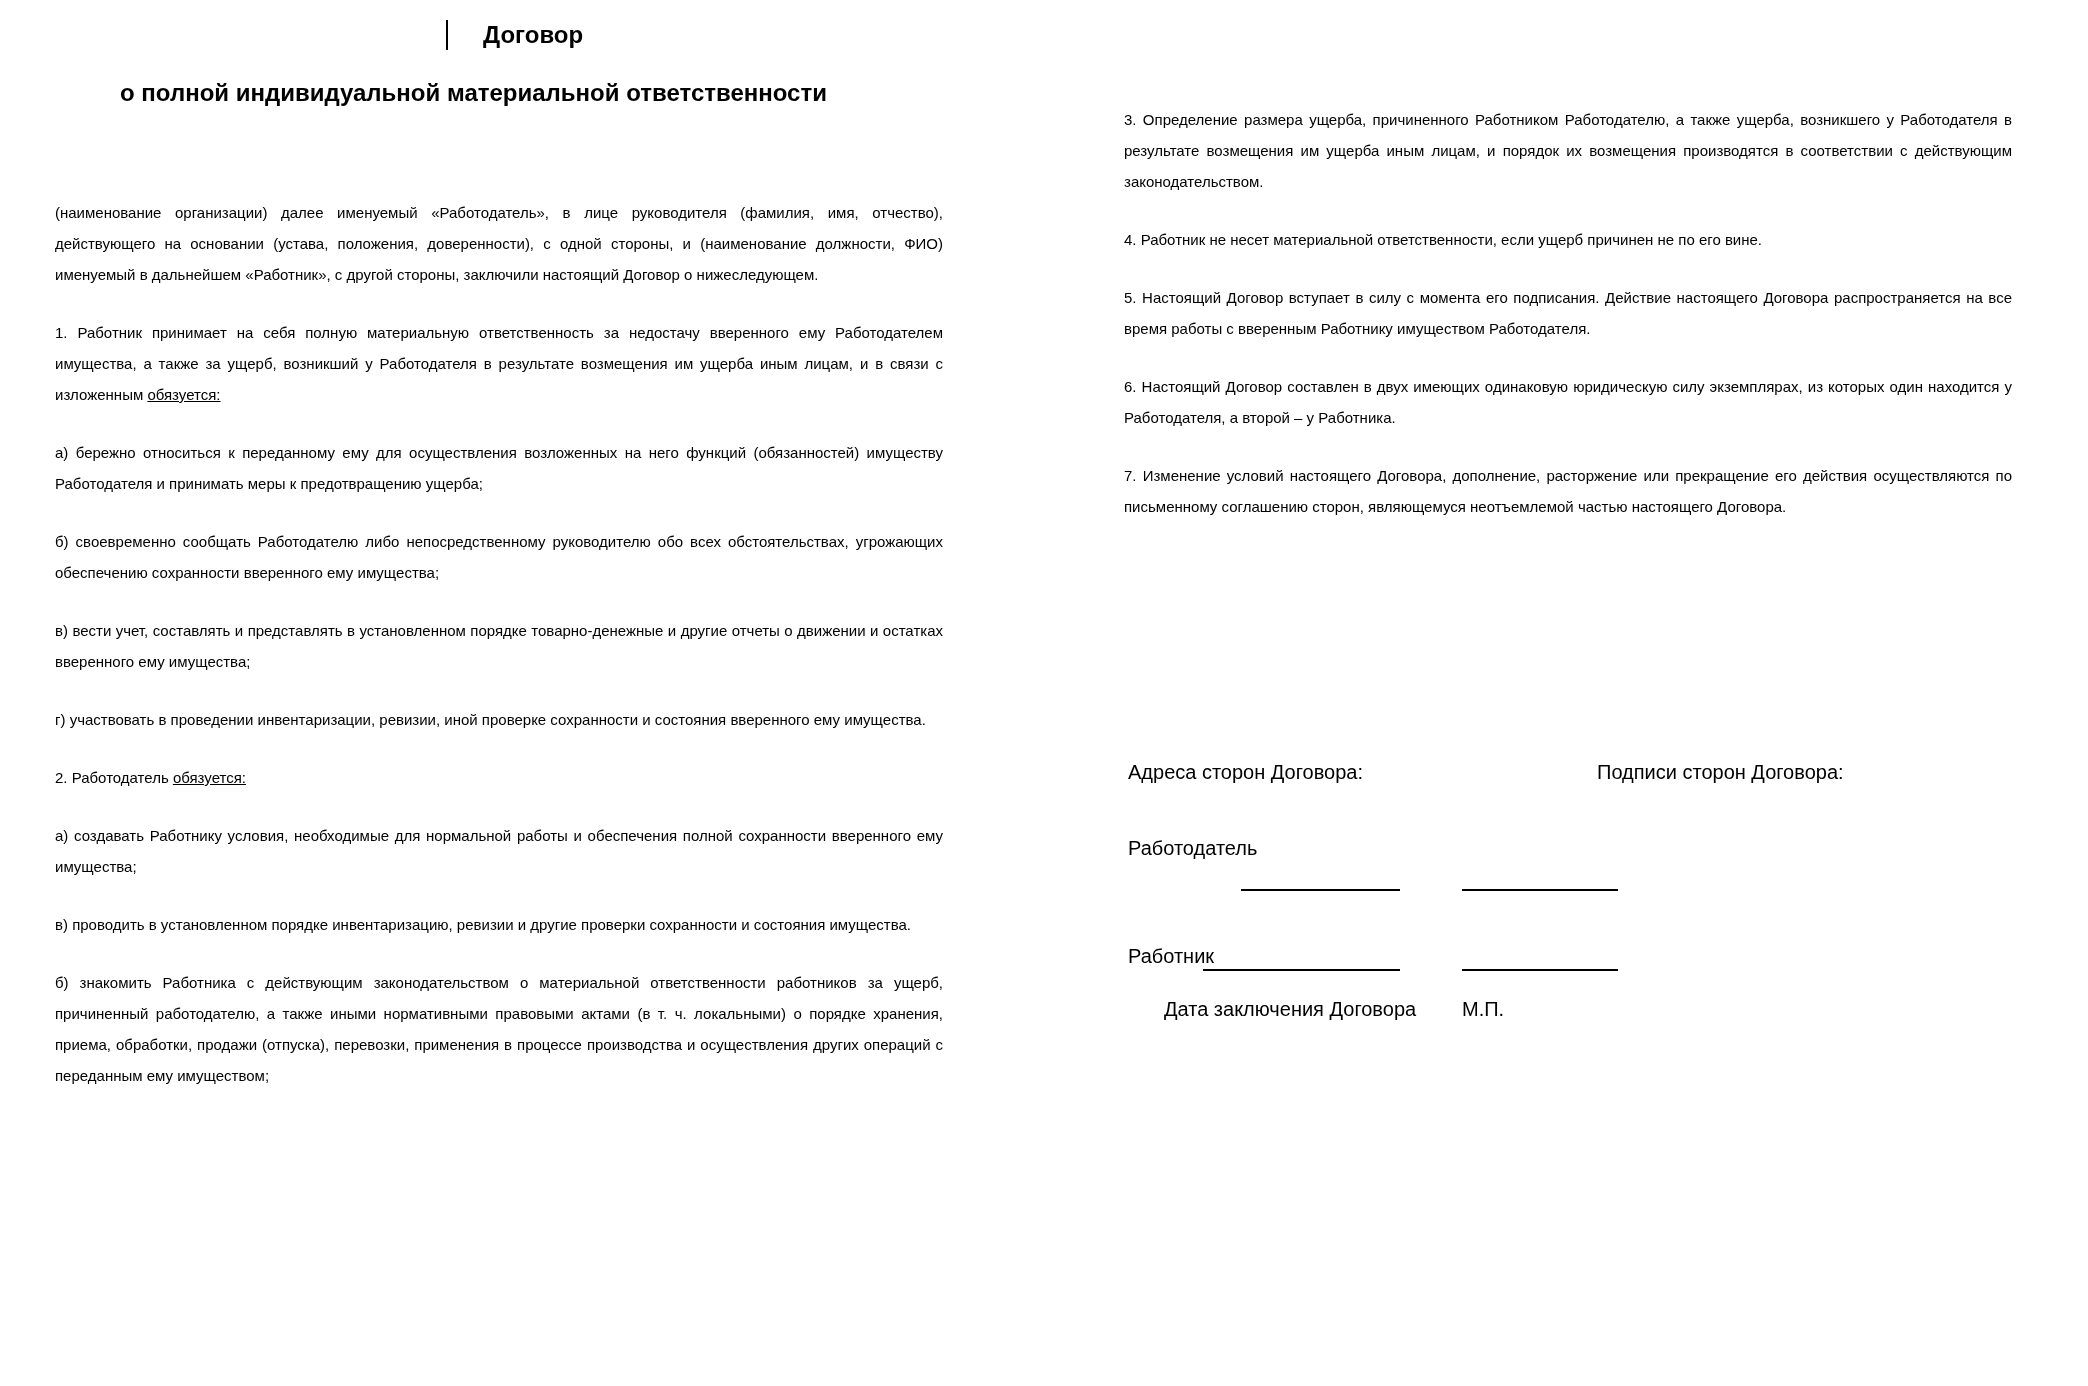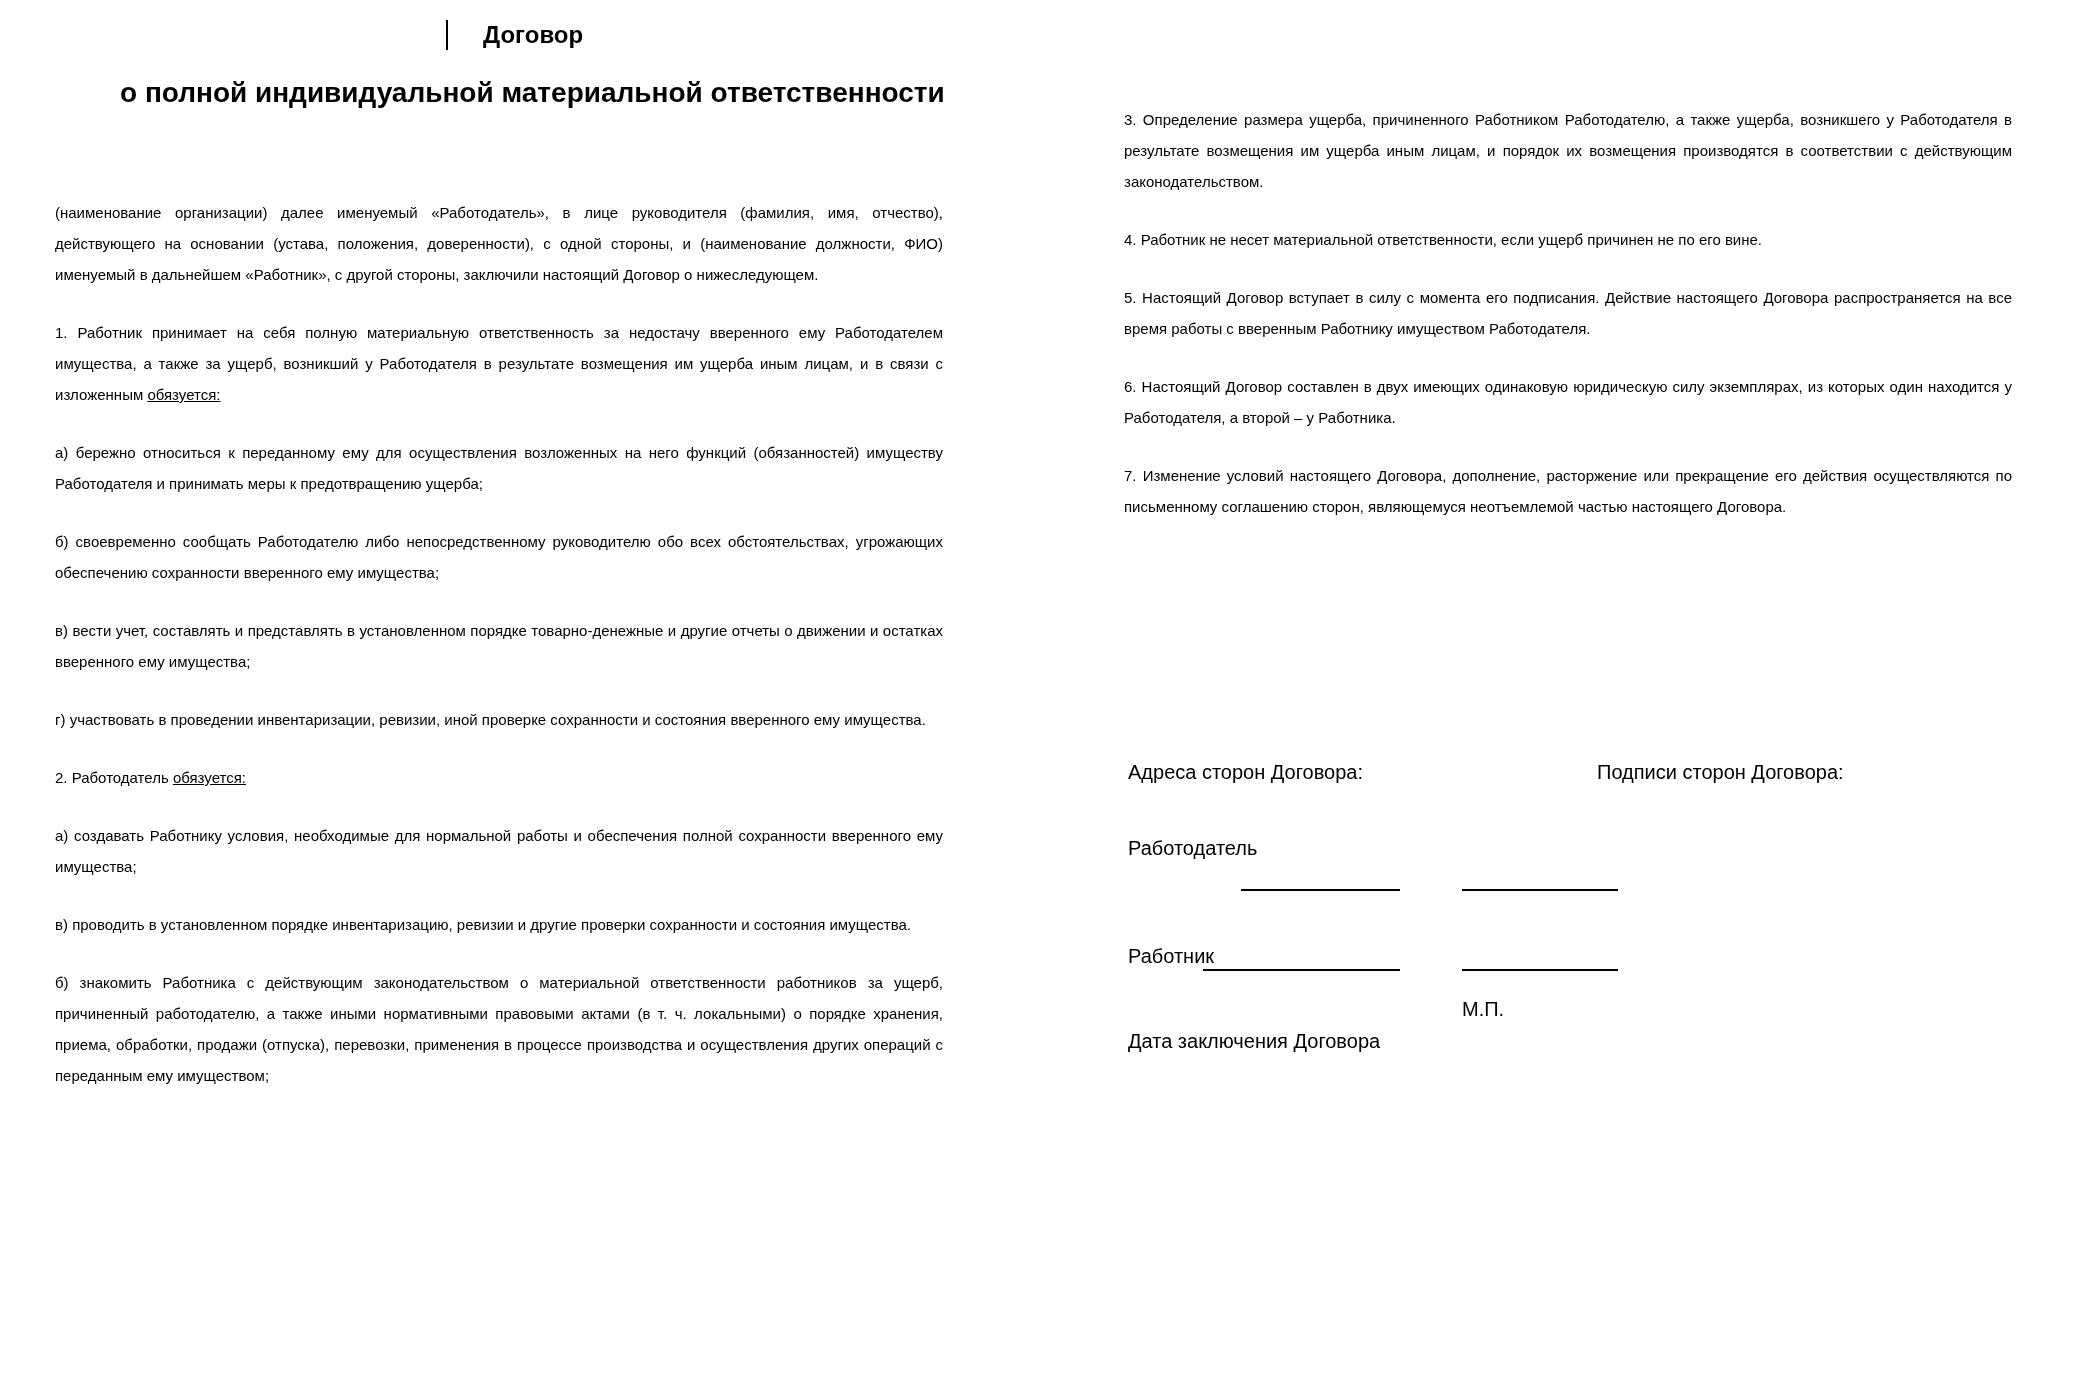--- a/index.html
+++ b/index.html
@@ -36,21 +36,21 @@
       left: 446px;
       top: 20px;
       width: 2px;
       height: 30px;
       background: #000000;
     }
     .subtitle {
       position: absolute;
       left: 120px;
       top: 76px;
-      font-size: 28px;
+      font-size: 24px;
       font-weight: bold;
       line-height: 34px;
       white-space: nowrap;
     }
     .col {
       position: absolute;
       width: 888px;
       font-size: 15px;
       line-height: 31px;
     }
@@ -117,16 +117,16 @@
   <div class="sig-label" style="left:1597px; top:757px;">Подписи сторон Договора:</div>
 
   <div class="sig-label" style="left:1128px; top:833px;">Работодатель</div>
   <div class="sig-line" style="left:1241px; top:889px; width:159px;"></div>
   <div class="sig-line" style="left:1462px; top:889px; width:156px;"></div>
 
   <div class="sig-label" style="left:1128px; top:941px;">Работник</div>
   <div class="sig-line" style="left:1203px; top:969px; width:197px;"></div>
   <div class="sig-line" style="left:1462px; top:969px; width:156px;"></div>
 
-  <div class="sig-label" style="left:1128px; top:994px;margin-top:32px;">Дата заключения Договора</div>
+  <div class="sig-label" style="left:1164px; top:994px;">Дата заключения Договора</div>
   <div class="sig-label" style="left:1462px; top:994px;">М.П.</div>
 
 </div>
 
 </body></html>

